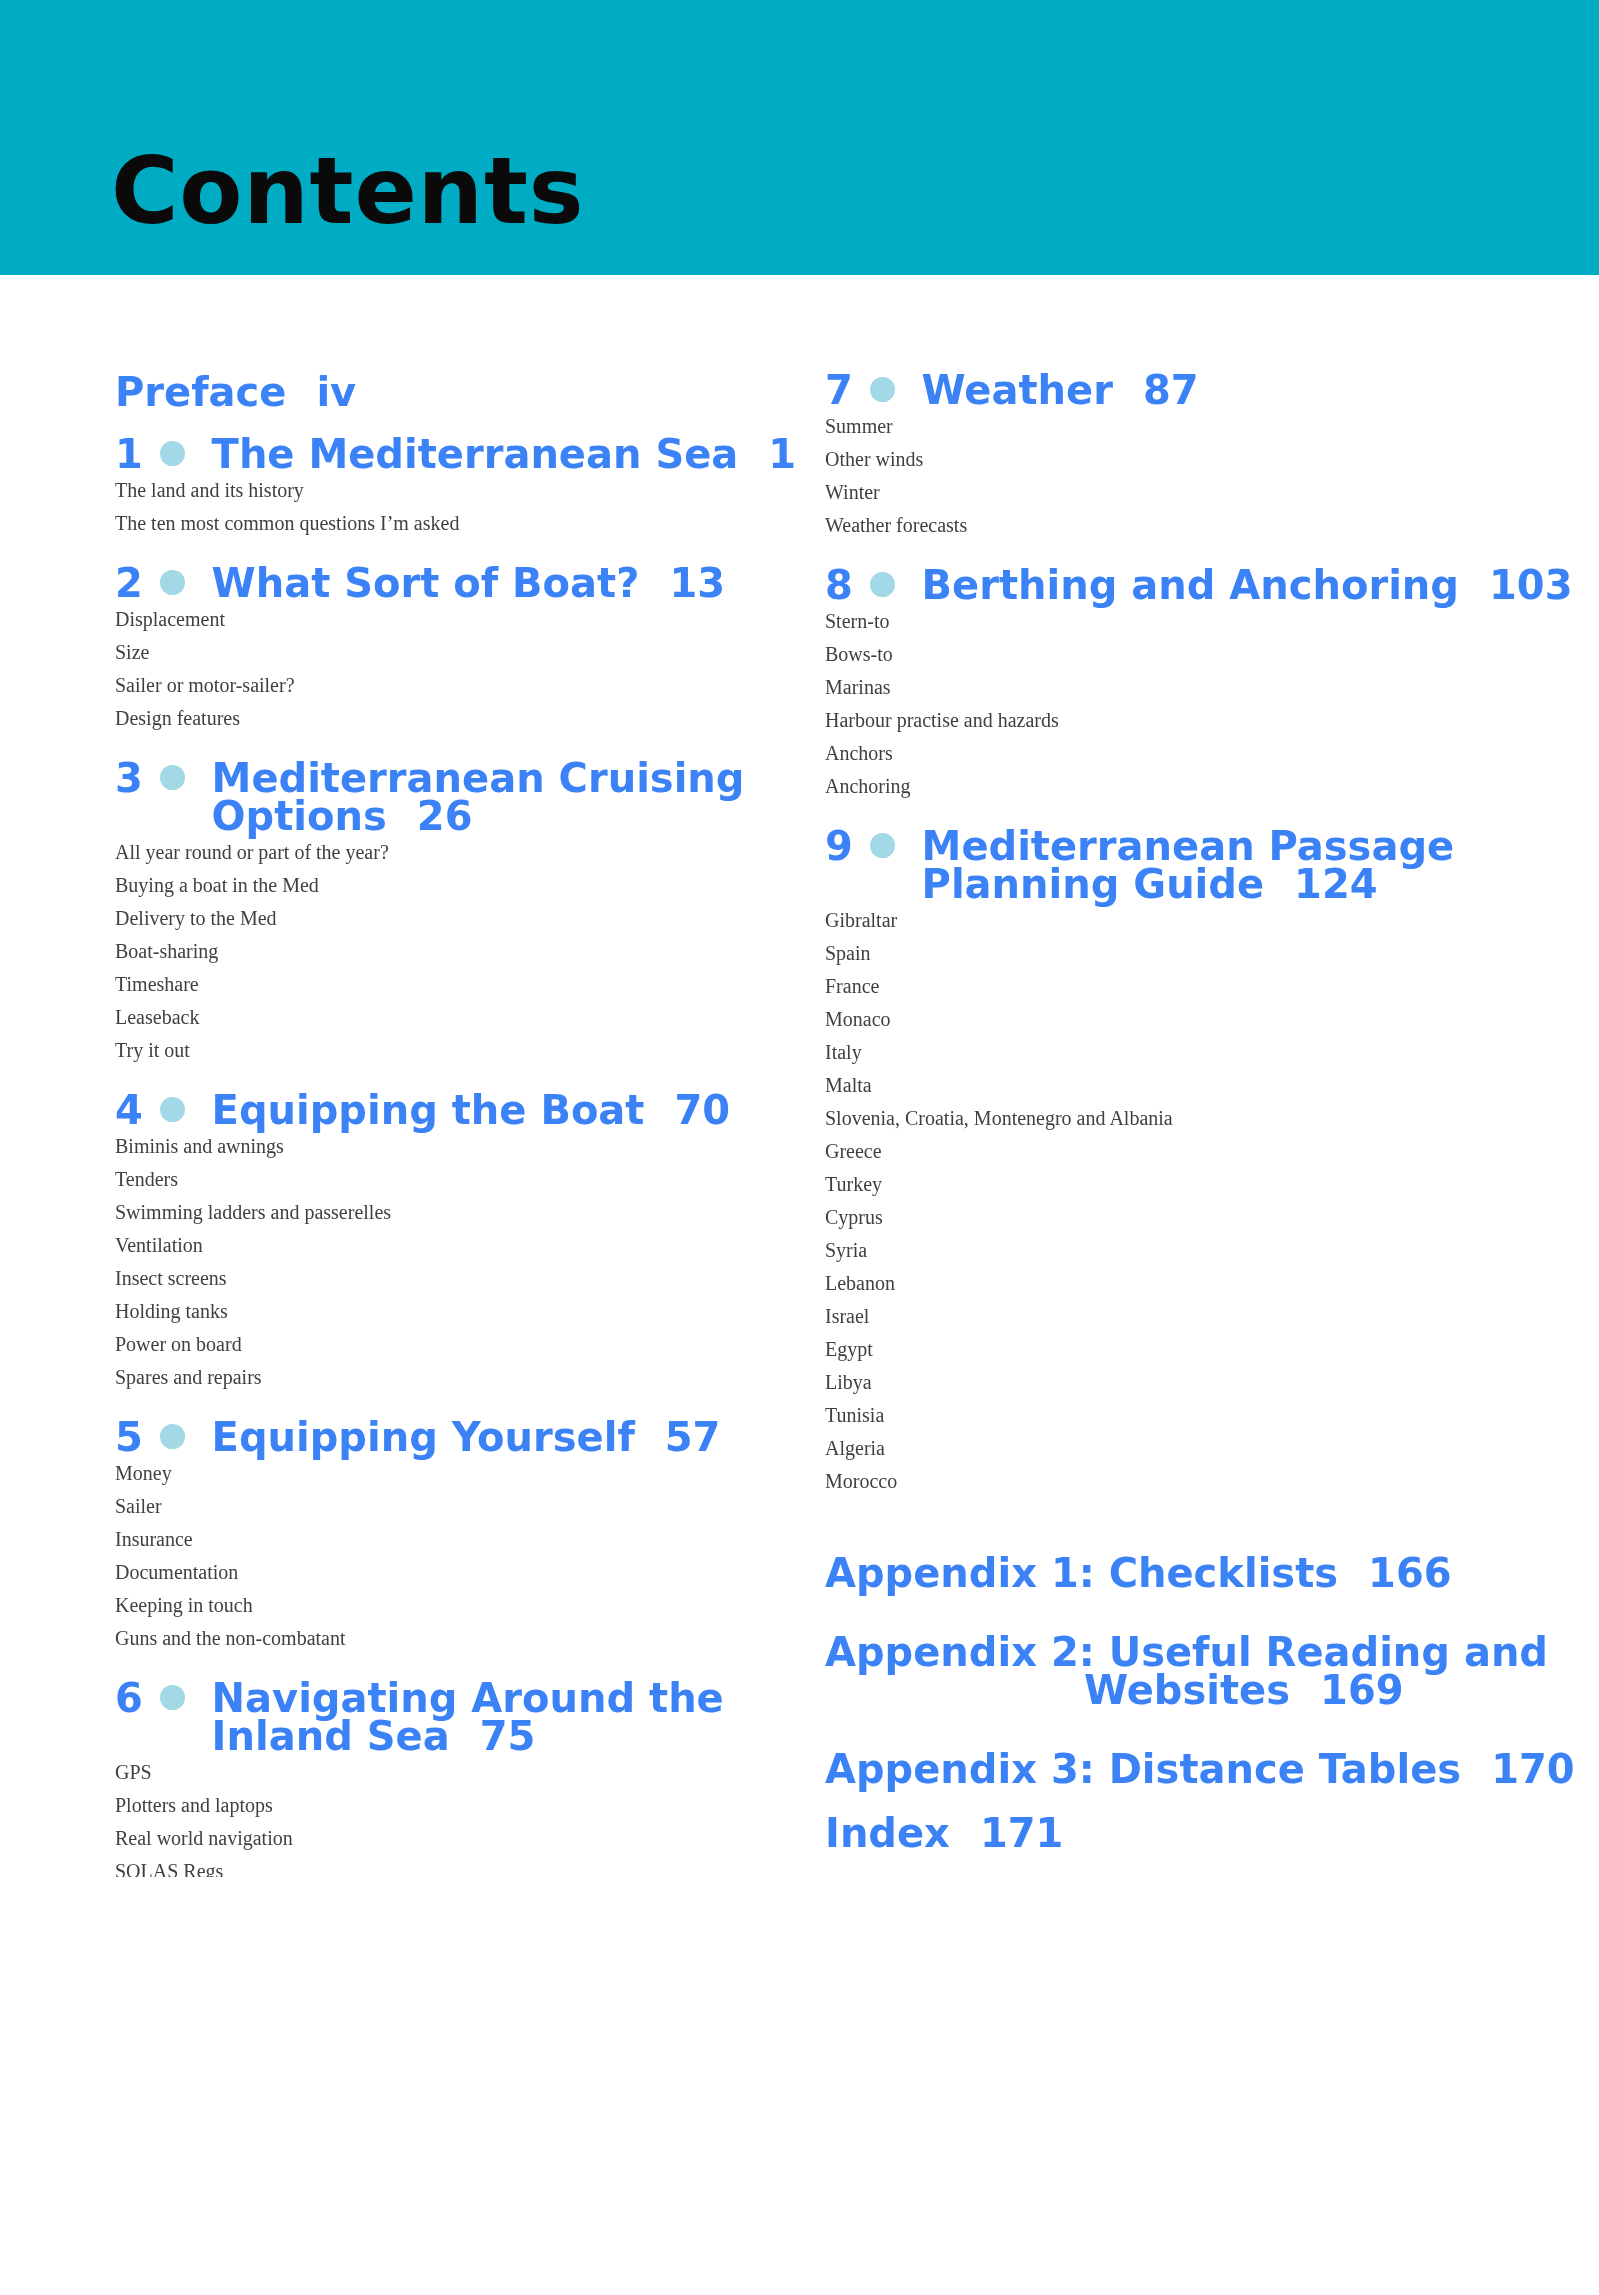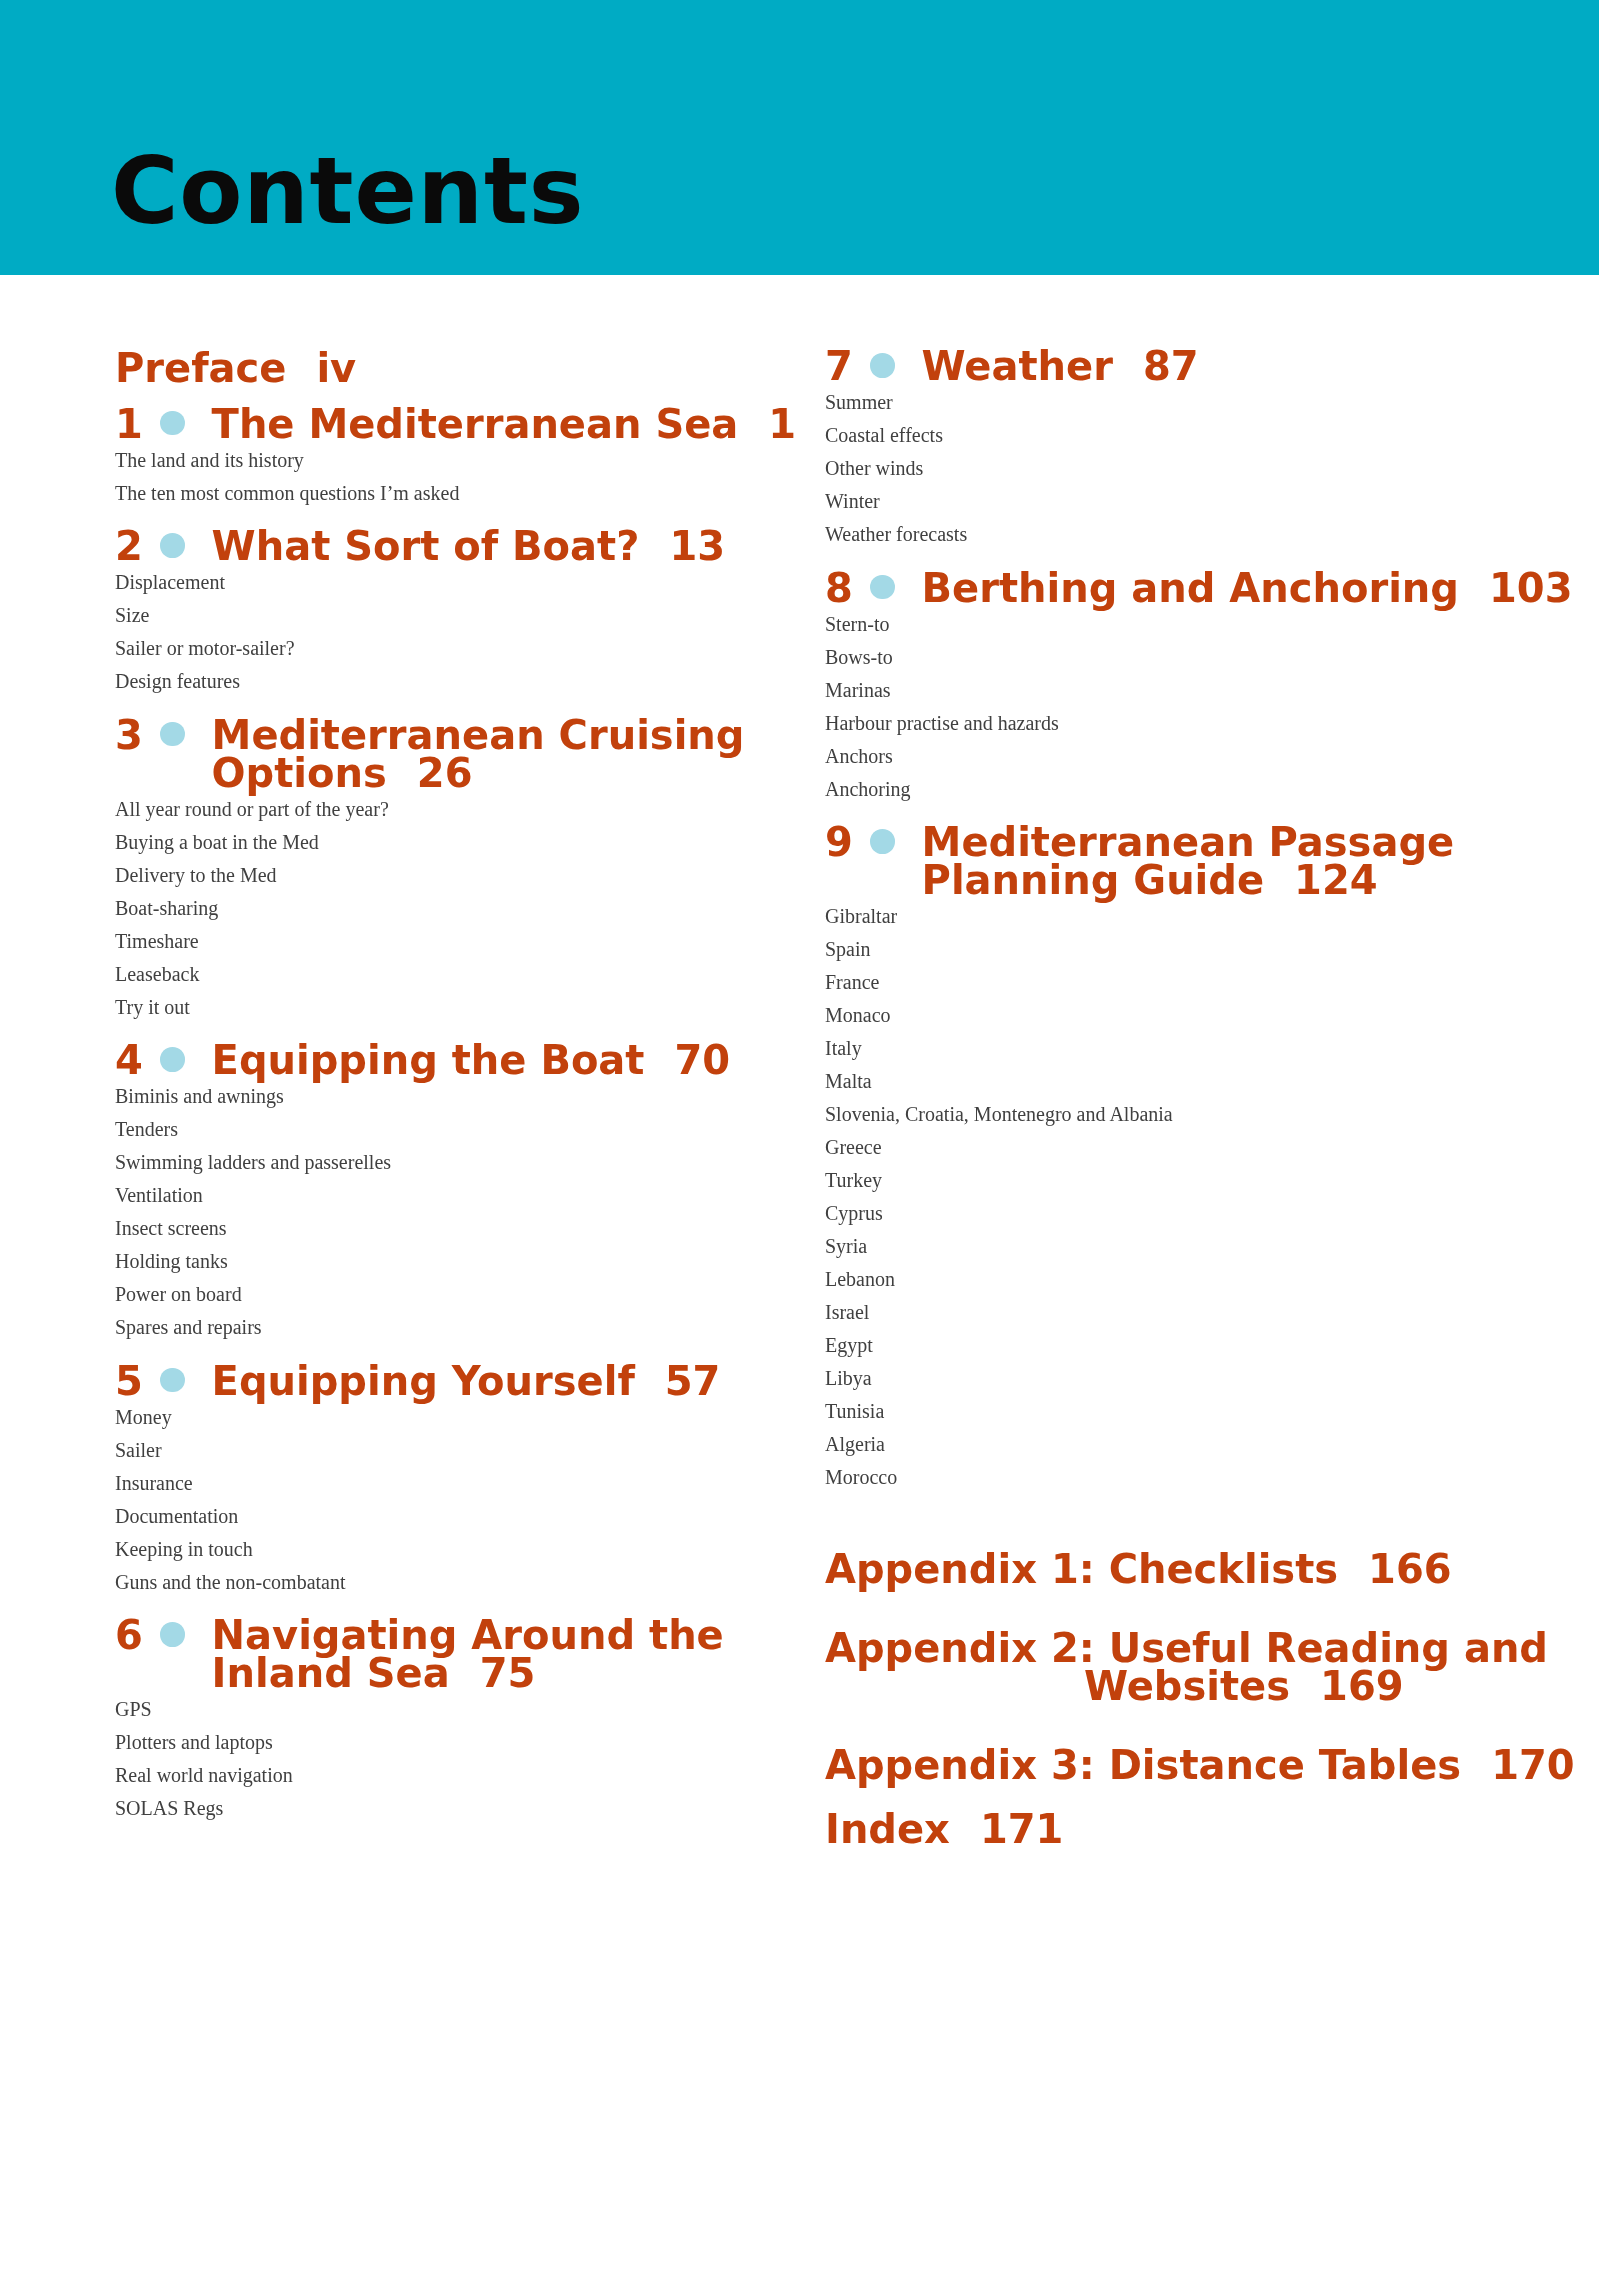--- a/index.html
+++ b/index.html
@@ -34,22 +34,23 @@
   .col-left{left:115px;top:349px;width:702px;}
   .col-right{left:825px;top:347px;width:765px;}
   .sec{margin-top:17.5px;}
   .col > .sec:first-child{margin-top:0;}
   .head-row{
     display:flex;
     align-items:flex-start;
     font-weight:bold;
     font-size:40px;
     line-height:38px;
-    color:#c2410c;
+    color:#3b82f6;
     font-family:"DejaVu Sans", sans-serif;
+    margin-top:24px;
   }
   .num{width:45px;flex:none;}
   .bullet{
     width:24.6px;height:24.6px;border-radius:50%;
     flex:none;margin-top:6.3px;
     background:#a3d9e6;
   }
   .title{margin-left:27px;}
   .sec-plain .title{margin-left:0;}
   .pg{margin-left:30px;}
@@ -217,21 +218,20 @@
       <div class="sec sec-chapter">
         <div class="head-row">
           <div class="num">7</div>
           <div class="bullet" style="background: rgb(163, 217, 230);"></div>
           <div class="title">
             <div class="tline">Weather<span class="pg">87</span></div>
           </div>
         </div>
         <div class="items">
           <div class="item">Summer</div>
-          <div class="item">Coastal effects</div>
           <div class="item">Other winds</div>
           <div class="item">Winter</div>
           <div class="item">Weather forecasts</div>
         </div>
       </div>
       <div class="sec sec-chapter">
         <div class="head-row">
           <div class="num">8</div>
           <div class="bullet" style="background: rgb(163, 217, 230);"></div>
           <div class="title">

